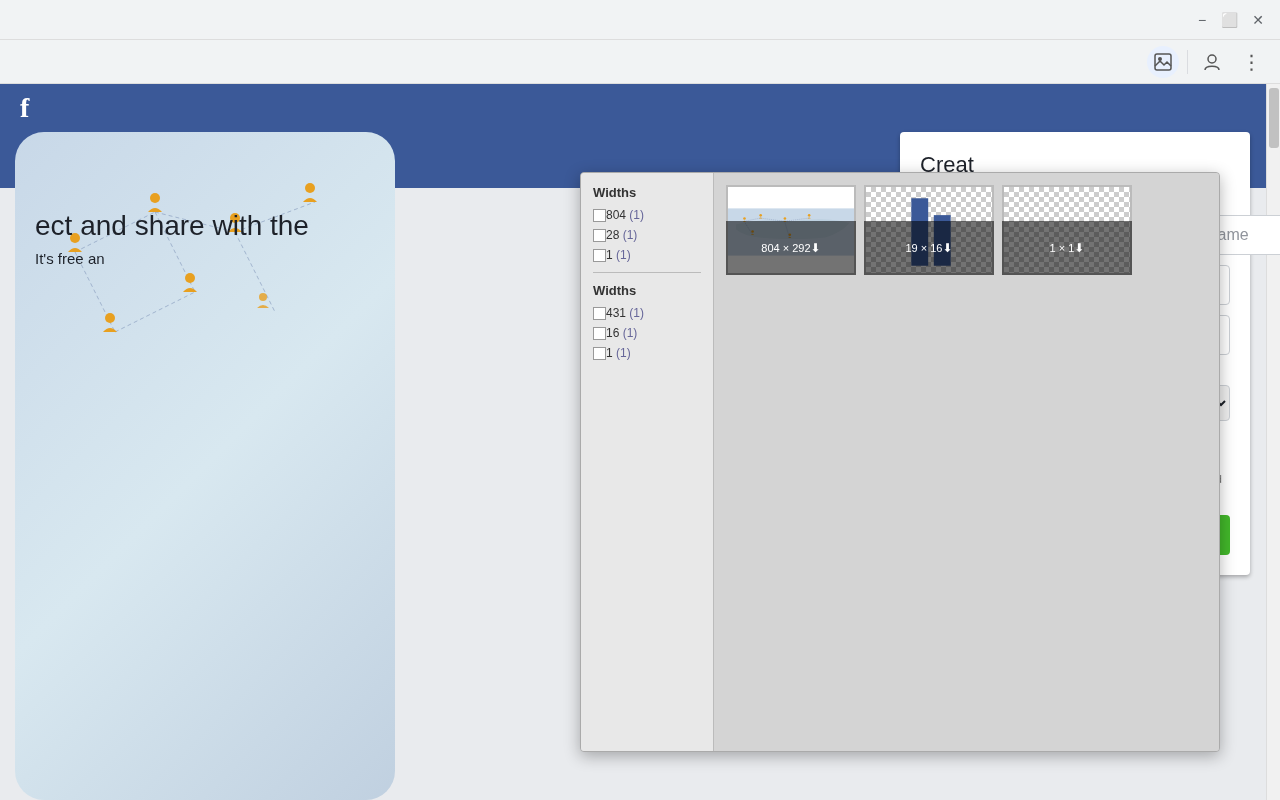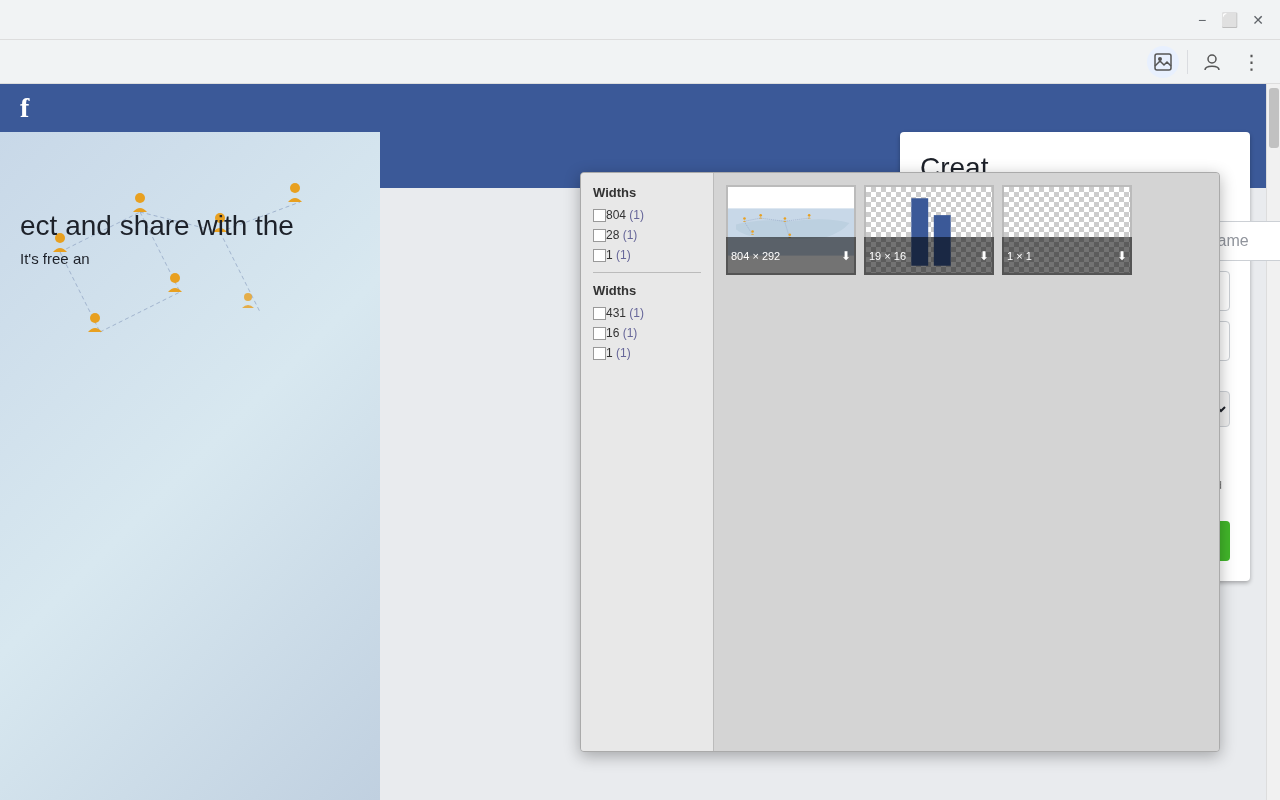--- a/index.html
+++ b/index.html
@@ -115,25 +115,26 @@
       width: 160px;
       border: 1px solid #ccc;
       border-radius: 3px;
       padding: 0 8px;
       font-size: 13px;
     }
 
     
     .social-map {
       position: absolute;
-      left: 0;
+      left: 15px;
       top: 48px;
       width: 380px;
       bottom: 0;
       overflow: hidden;
+      border-radius: 29px;
     }
     .map-bg {
       position: absolute;
       inset: 0;
       background: linear-gradient(135deg, #c8d8e8 0%, #d8e8f0 50%, #c0d0e0 100%);
     }
     
     .map-lines {
       position: absolute;
       inset: 0;
@@ -165,21 +166,21 @@
       right: 30px;
       top: 48px;
       width: 350px;
       background: white;
       border-radius: 4px;
       box-shadow: 0 2px 4px rgba(0,0,0,0.3);
       padding: 20px;
       z-index: 2;
     }
     .signup-title {
-      font-size: 28px;
+      font-size: 22px;
       font-weight: normal;
       color: #1d2129;
       margin-bottom: 4px;
     }
     .signup-subtitle {
       font-size: 15px;
       color: #606770;
       margin-bottom: 16px;
     }
     .form-row {
@@ -346,24 +347,24 @@
       position: relative;
     }
     .image-thumb-label {
       position: absolute;
       bottom: 0;
       left: 0;
       right: 0;
       background: rgba(0,0,0,0.55);
       color: white;
       font-size: 11px;
-      padding: 12px 5px;
-      display: flex;
-      align-items: center;
-      justify-content: space-between;
+      padding: 20px 5px;
+      display: flex;
+      align-items: center;
+      justify-content: center;
     }
     .download-icon {
       cursor: pointer;
       color: white;
       font-size: 12px;
     }
 
     
     .checkerboard {
       background-image:

